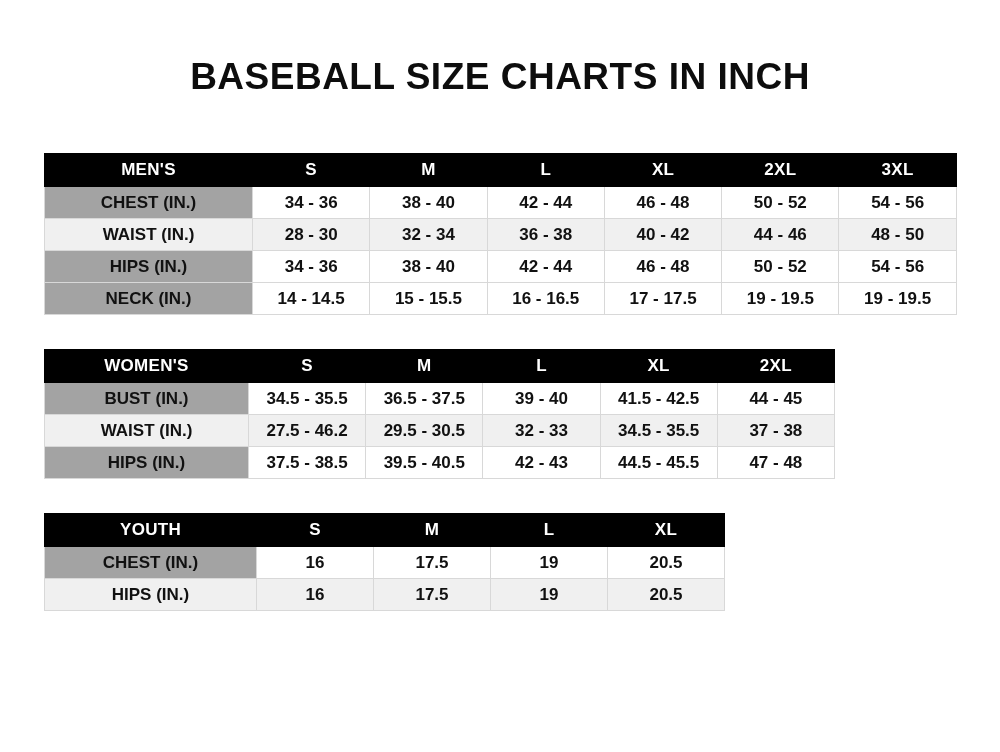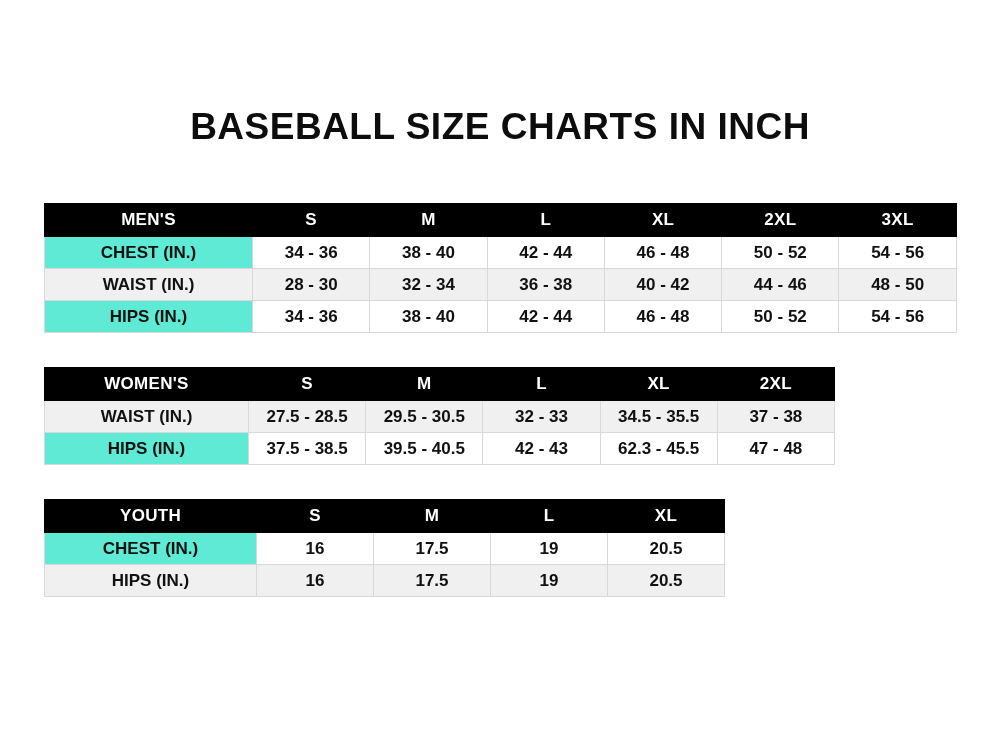--- a/index.html
+++ b/index.html
@@ -20,21 +20,21 @@
     height: 752px;
     box-sizing: border-box;
   }
   .title {
     text-align: center;
     font-size: 37px;
     font-weight: bold;
     letter-spacing: 0.5px;
     color: #0d0d0d;
     margin: 0;
-    padding-top: 106px;
+    padding-top: 56px;
     font-family: "Liberation Sans", sans-serif;
   }
 
   .tables-wrap {
     padding: 0 44px;
     margin-top: 55px;
   }
 
   table.size-table {
     border-collapse: collapse;
@@ -60,21 +60,21 @@
     font-size: 17px;
     letter-spacing: 0.3px;
   }
   table.size-table thead th.row-label-head {
     text-align: center;
   }
   table.size-table tbody tr.alt td {
     background: #f0f0f0;
   }
   table.size-table tbody td.row-label {
-    background: #5eead4;
+    background: #a3a3a3;
     font-weight: bold;
   }
   table.size-table tbody tr.alt td.row-label {
     background: #f0f0f0;
   }
 
   
   .men-table { width: 912px; }
   .men-table col.c0 { width: 208px; }
   .men-table col.cx { width: 117.3px; }
@@ -143,20 +143,29 @@
         </tr>
         <tr>
           <td class="row-label">HIPS (IN.)</td>
           <td>34 - 36</td>
           <td>38 - 40</td>
           <td>42 - 44</td>
           <td>46 - 48</td>
           <td>50 - 52</td>
           <td>54 - 56</td>
         </tr>
+        <tr>
+          <td class="row-label">NECK (IN.)</td>
+          <td>14 - 14.5</td>
+          <td>15 - 15.5</td>
+          <td>16 - 16.5</td>
+          <td>17 - 17.5</td>
+          <td>19 - 19.5</td>
+          <td>19 - 19.5</td>
+        </tr>
       </tbody>
     </table>
 
     <div class="block-gap-1"></div>
 
     <table class="size-table women-table">
       <colgroup>
         <col class="c0">
           <col class="cx">
           <col class="cx">
@@ -168,34 +177,42 @@
         <tr>
           <th class="row-label-head">WOMEN'S</th>
           <th>S</th>
           <th>M</th>
           <th>L</th>
           <th>XL</th>
           <th>2XL</th>
         </tr>
       </thead>
       <tbody>
+        <tr>
+          <td class="row-label">BUST (IN.)</td>
+          <td>34.5 - 35.5</td>
+          <td>36.5 - 37.5</td>
+          <td>39 - 40</td>
+          <td>41.5 - 42.5</td>
+          <td>44 - 45</td>
+        </tr>
         <tr class="alt">
           <td class="row-label">WAIST (IN.)</td>
-          <td>27.5 - 28.5</td>
+          <td>27.5 - 46.2</td>
           <td>29.5 - 30.5</td>
           <td>32 - 33</td>
           <td>34.5 - 35.5</td>
           <td>37 - 38</td>
         </tr>
         <tr>
           <td class="row-label">HIPS (IN.)</td>
           <td>37.5 - 38.5</td>
           <td>39.5 - 40.5</td>
           <td>42 - 43</td>
-          <td>62.3 - 45.5</td>
+          <td>44.5 - 45.5</td>
           <td>47 - 48</td>
         </tr>
       </tbody>
     </table>
 
     <div class="block-gap-2"></div>
 
     <table class="size-table youth-table">
       <colgroup>
         <col class="c0">

